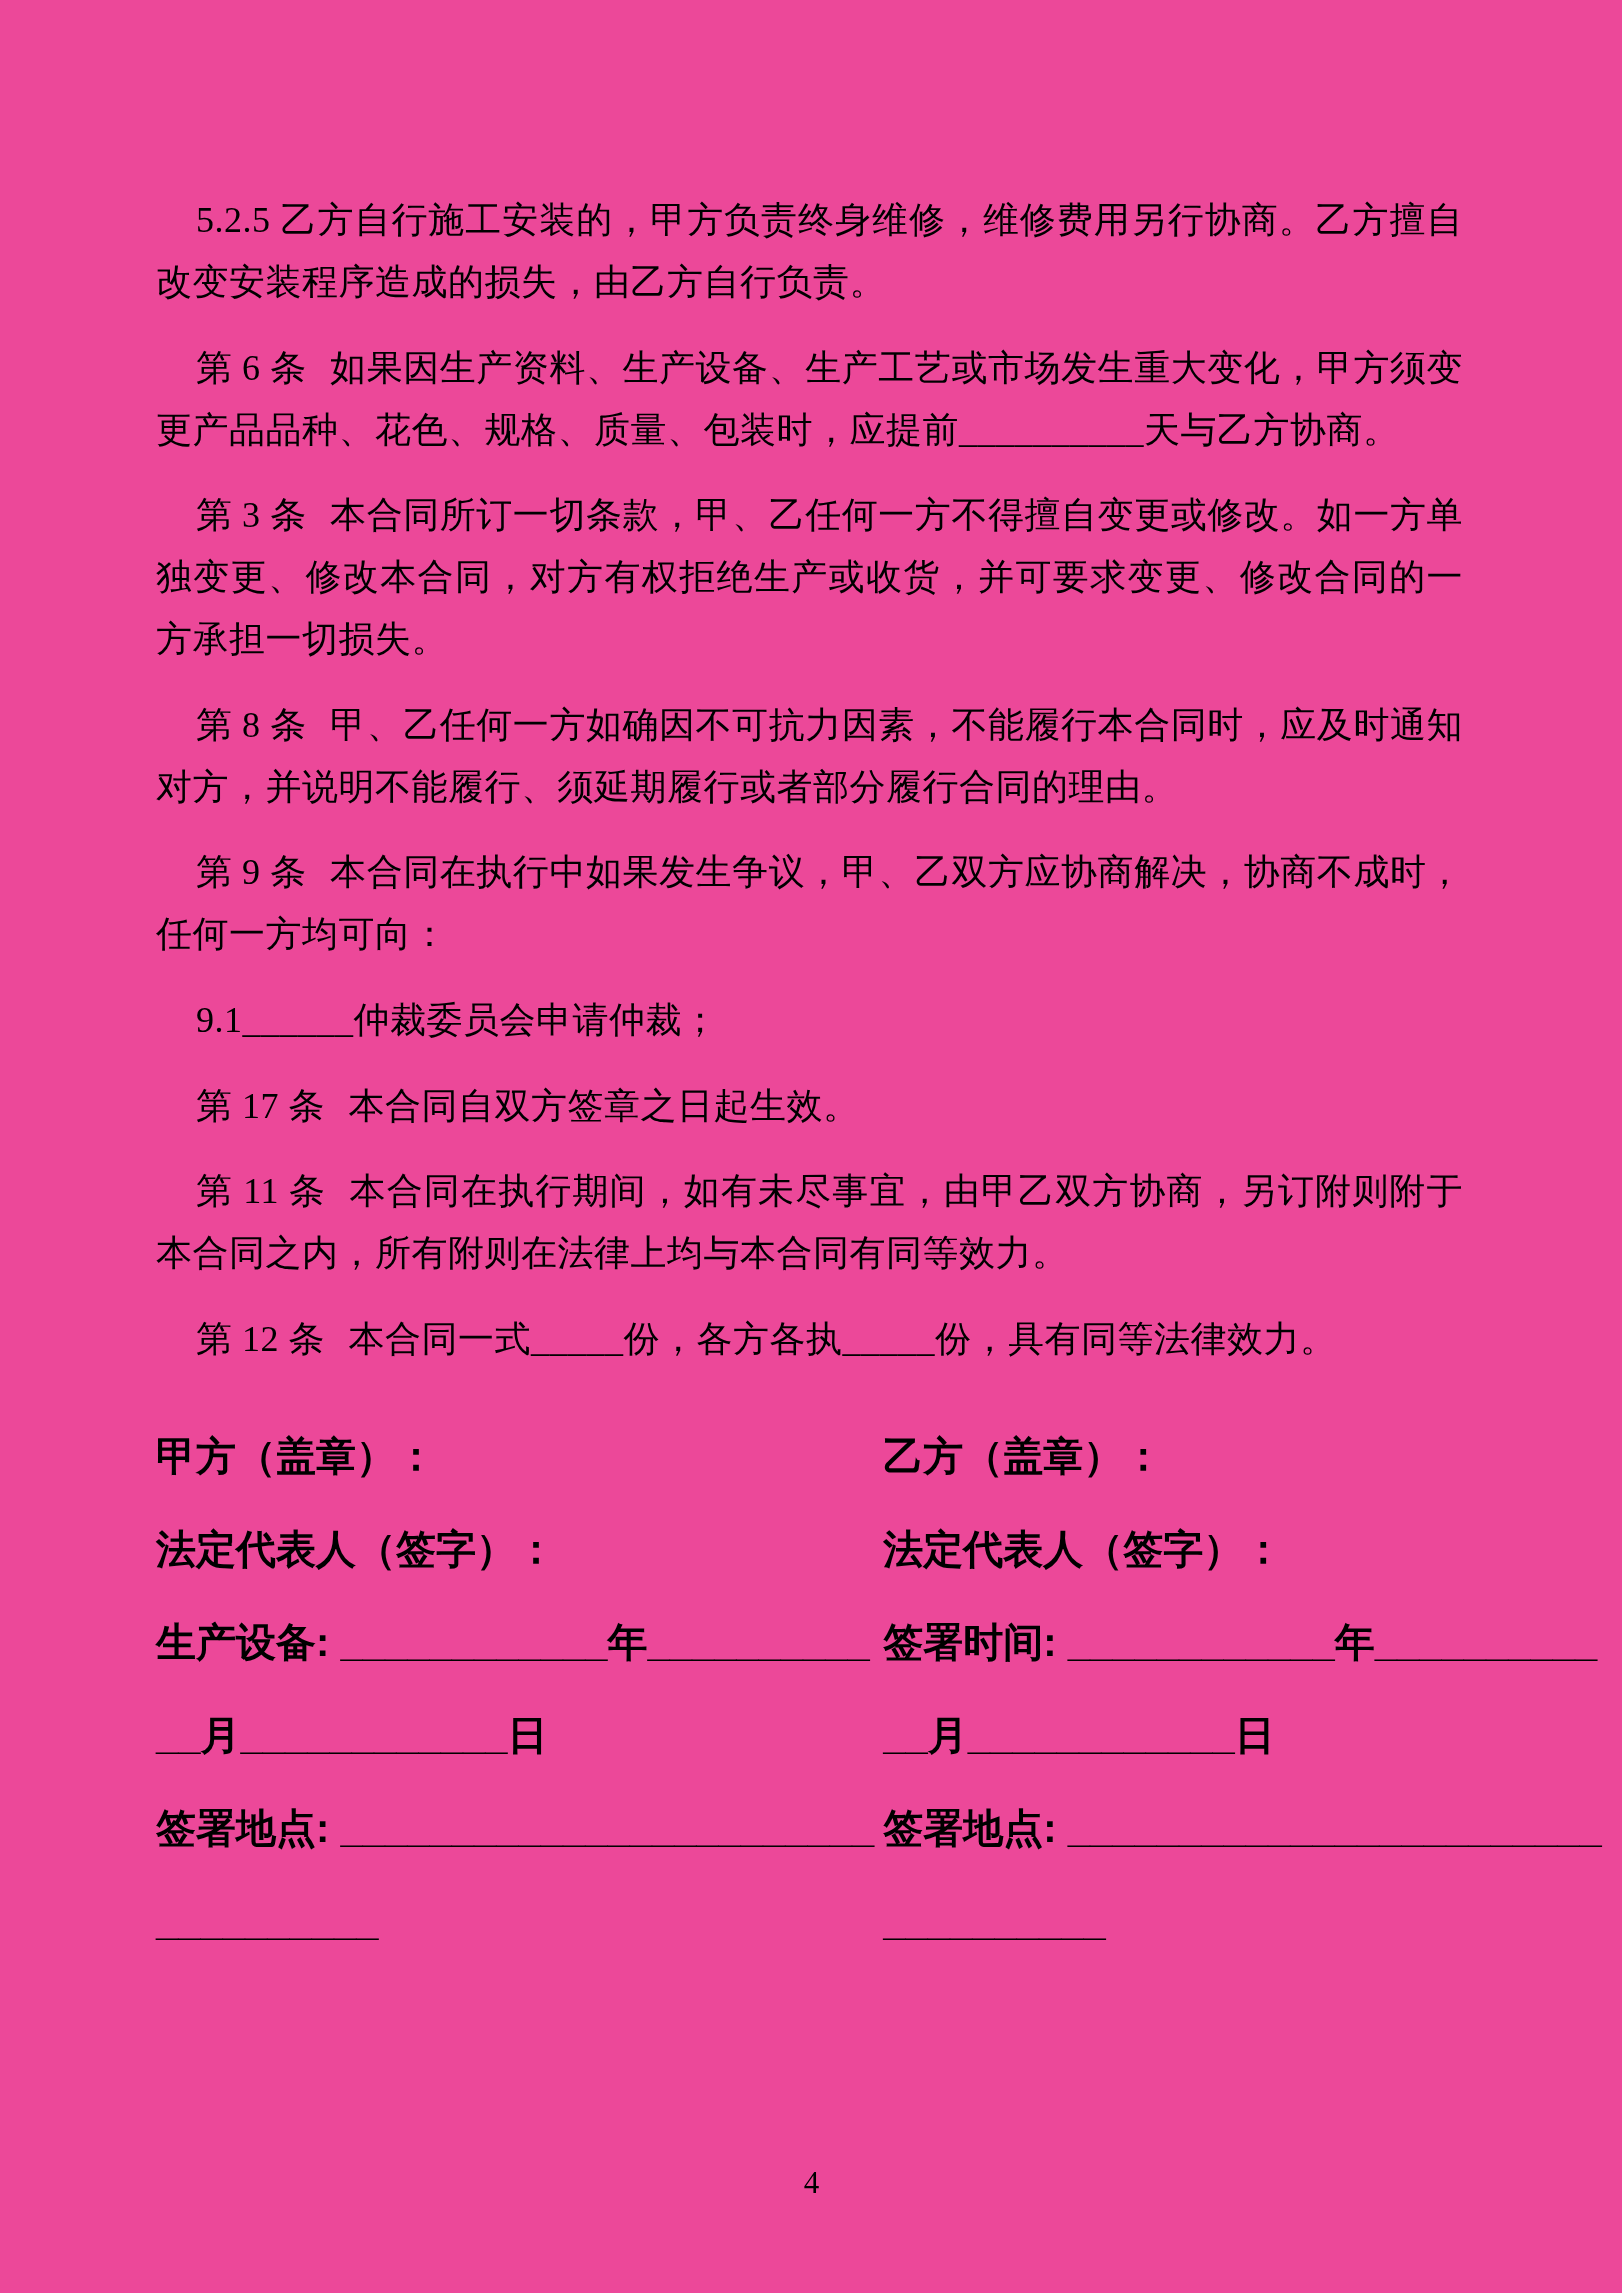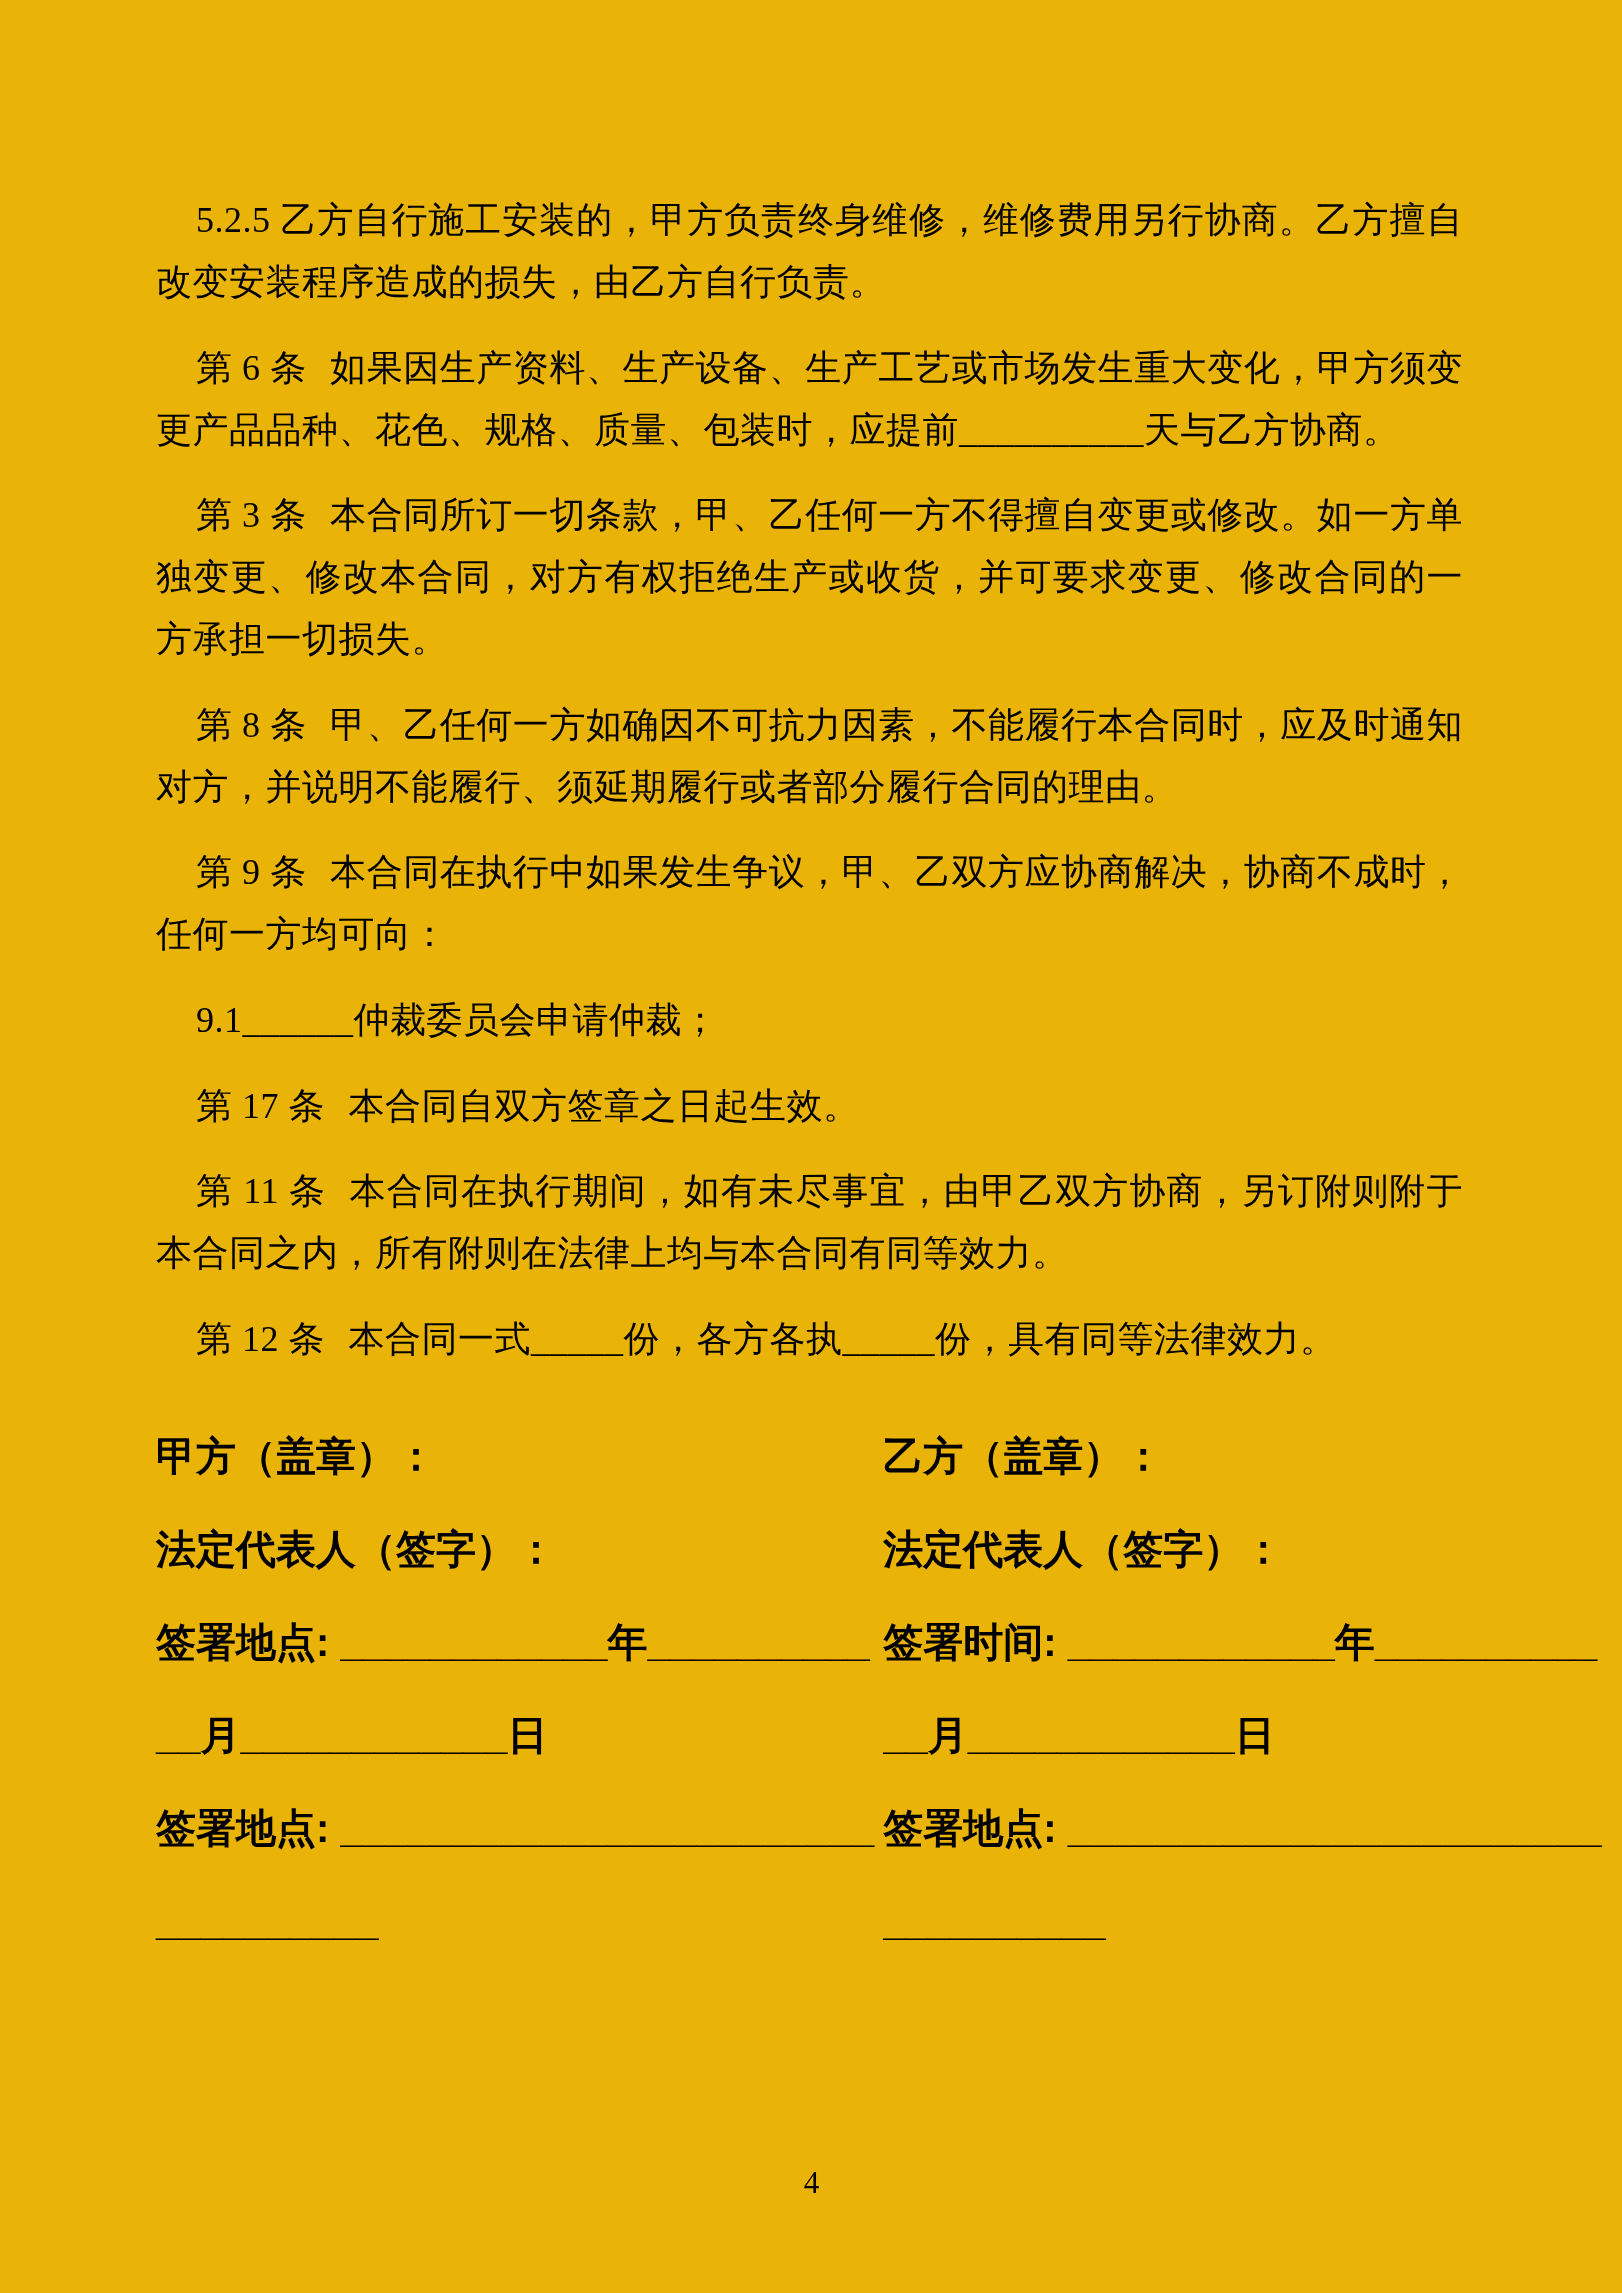--- a/index.html
+++ b/index.html
@@ -4,21 +4,21 @@
 <style>
   html, body {
     margin: 0;
     padding: 0;
     background: #ffffff;
   }
   .page {
     position: relative;
     width: 1623px;
     height: 2294px;
-    background: #eab308;
+    background: #ec4899;
     color: #000000;
     font-family: "Liberation Serif", serif;
     overflow: hidden;
     box-sizing: border-box;
   }
   .content {
     padding: 189px 160px 0 156px;
     box-sizing: border-box;
   }
   .clause {
@@ -84,21 +84,21 @@
     <p class="clause"><span class="clause-label">第 17 条</span><span>本合同自双方签章之日起生效。</span></p>
 
     <p class="clause"><span class="clause-label">第 11 条</span><span>本合同在执行期间，如有未尽事宜，由甲乙双方协商，另订附则附于本合同之内，所有附则在法律上均与本合同有同等效力。</span></p>
 
     <p class="clause"><span class="clause-label">第 12 条</span><span>本合同一式_____份，各方各执_____份，具有同等法律效力。</span></p>
 
     <div class="signature">
       <div class="sig-col">
         <div class="sig-row">甲方（盖章）：</div>
         <div class="sig-row">法定代表人（签字）：</div>
-        <div class="sig-row sig-gap">签署地点: ____________年__________</div>
+        <div class="sig-row sig-gap">生产设备: ____________年__________</div>
         <div class="sig-row">__月____________日</div>
         <div class="sig-row sig-gap">签署地点: ________________________</div>
         <div class="sig-row">__________</div>
       </div>
       <div class="sig-col">
         <div class="sig-row">乙方（盖章）：</div>
         <div class="sig-row">法定代表人（签字）：</div>
         <div class="sig-row sig-gap">签署时间: ____________年__________</div>
         <div class="sig-row">__月____________日</div>
         <div class="sig-row sig-gap">签署地点: ________________________</div>

